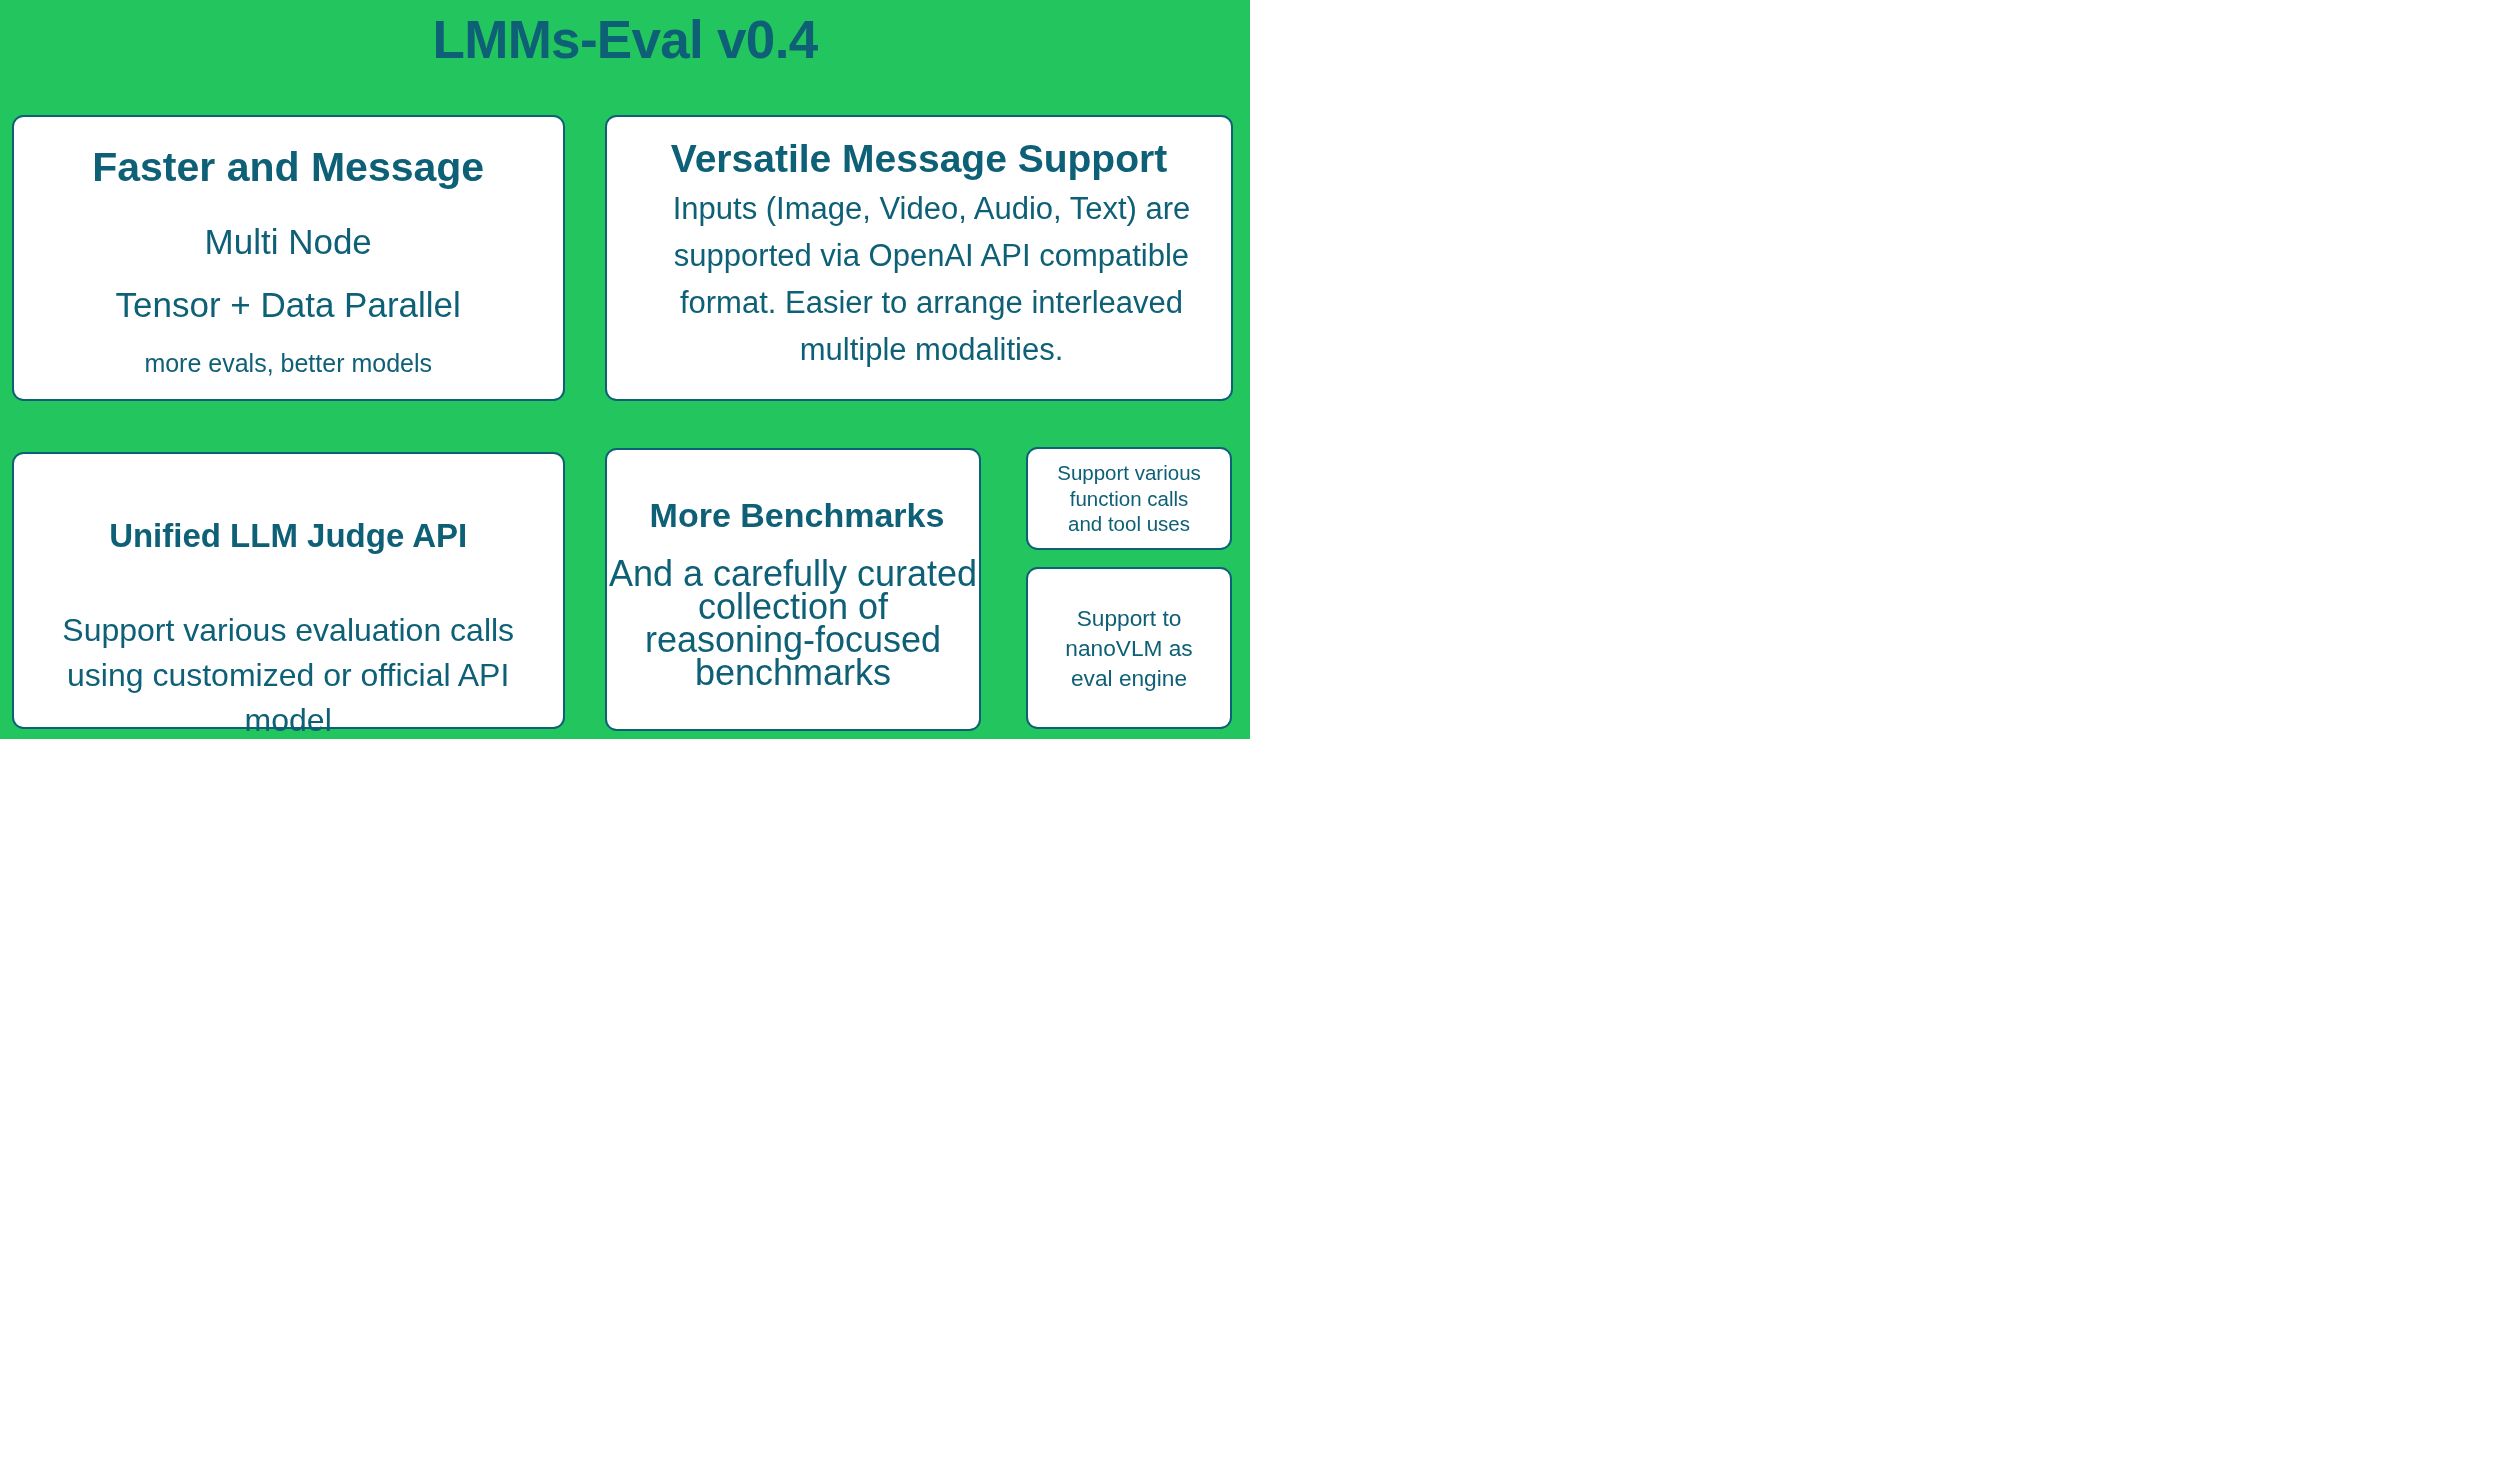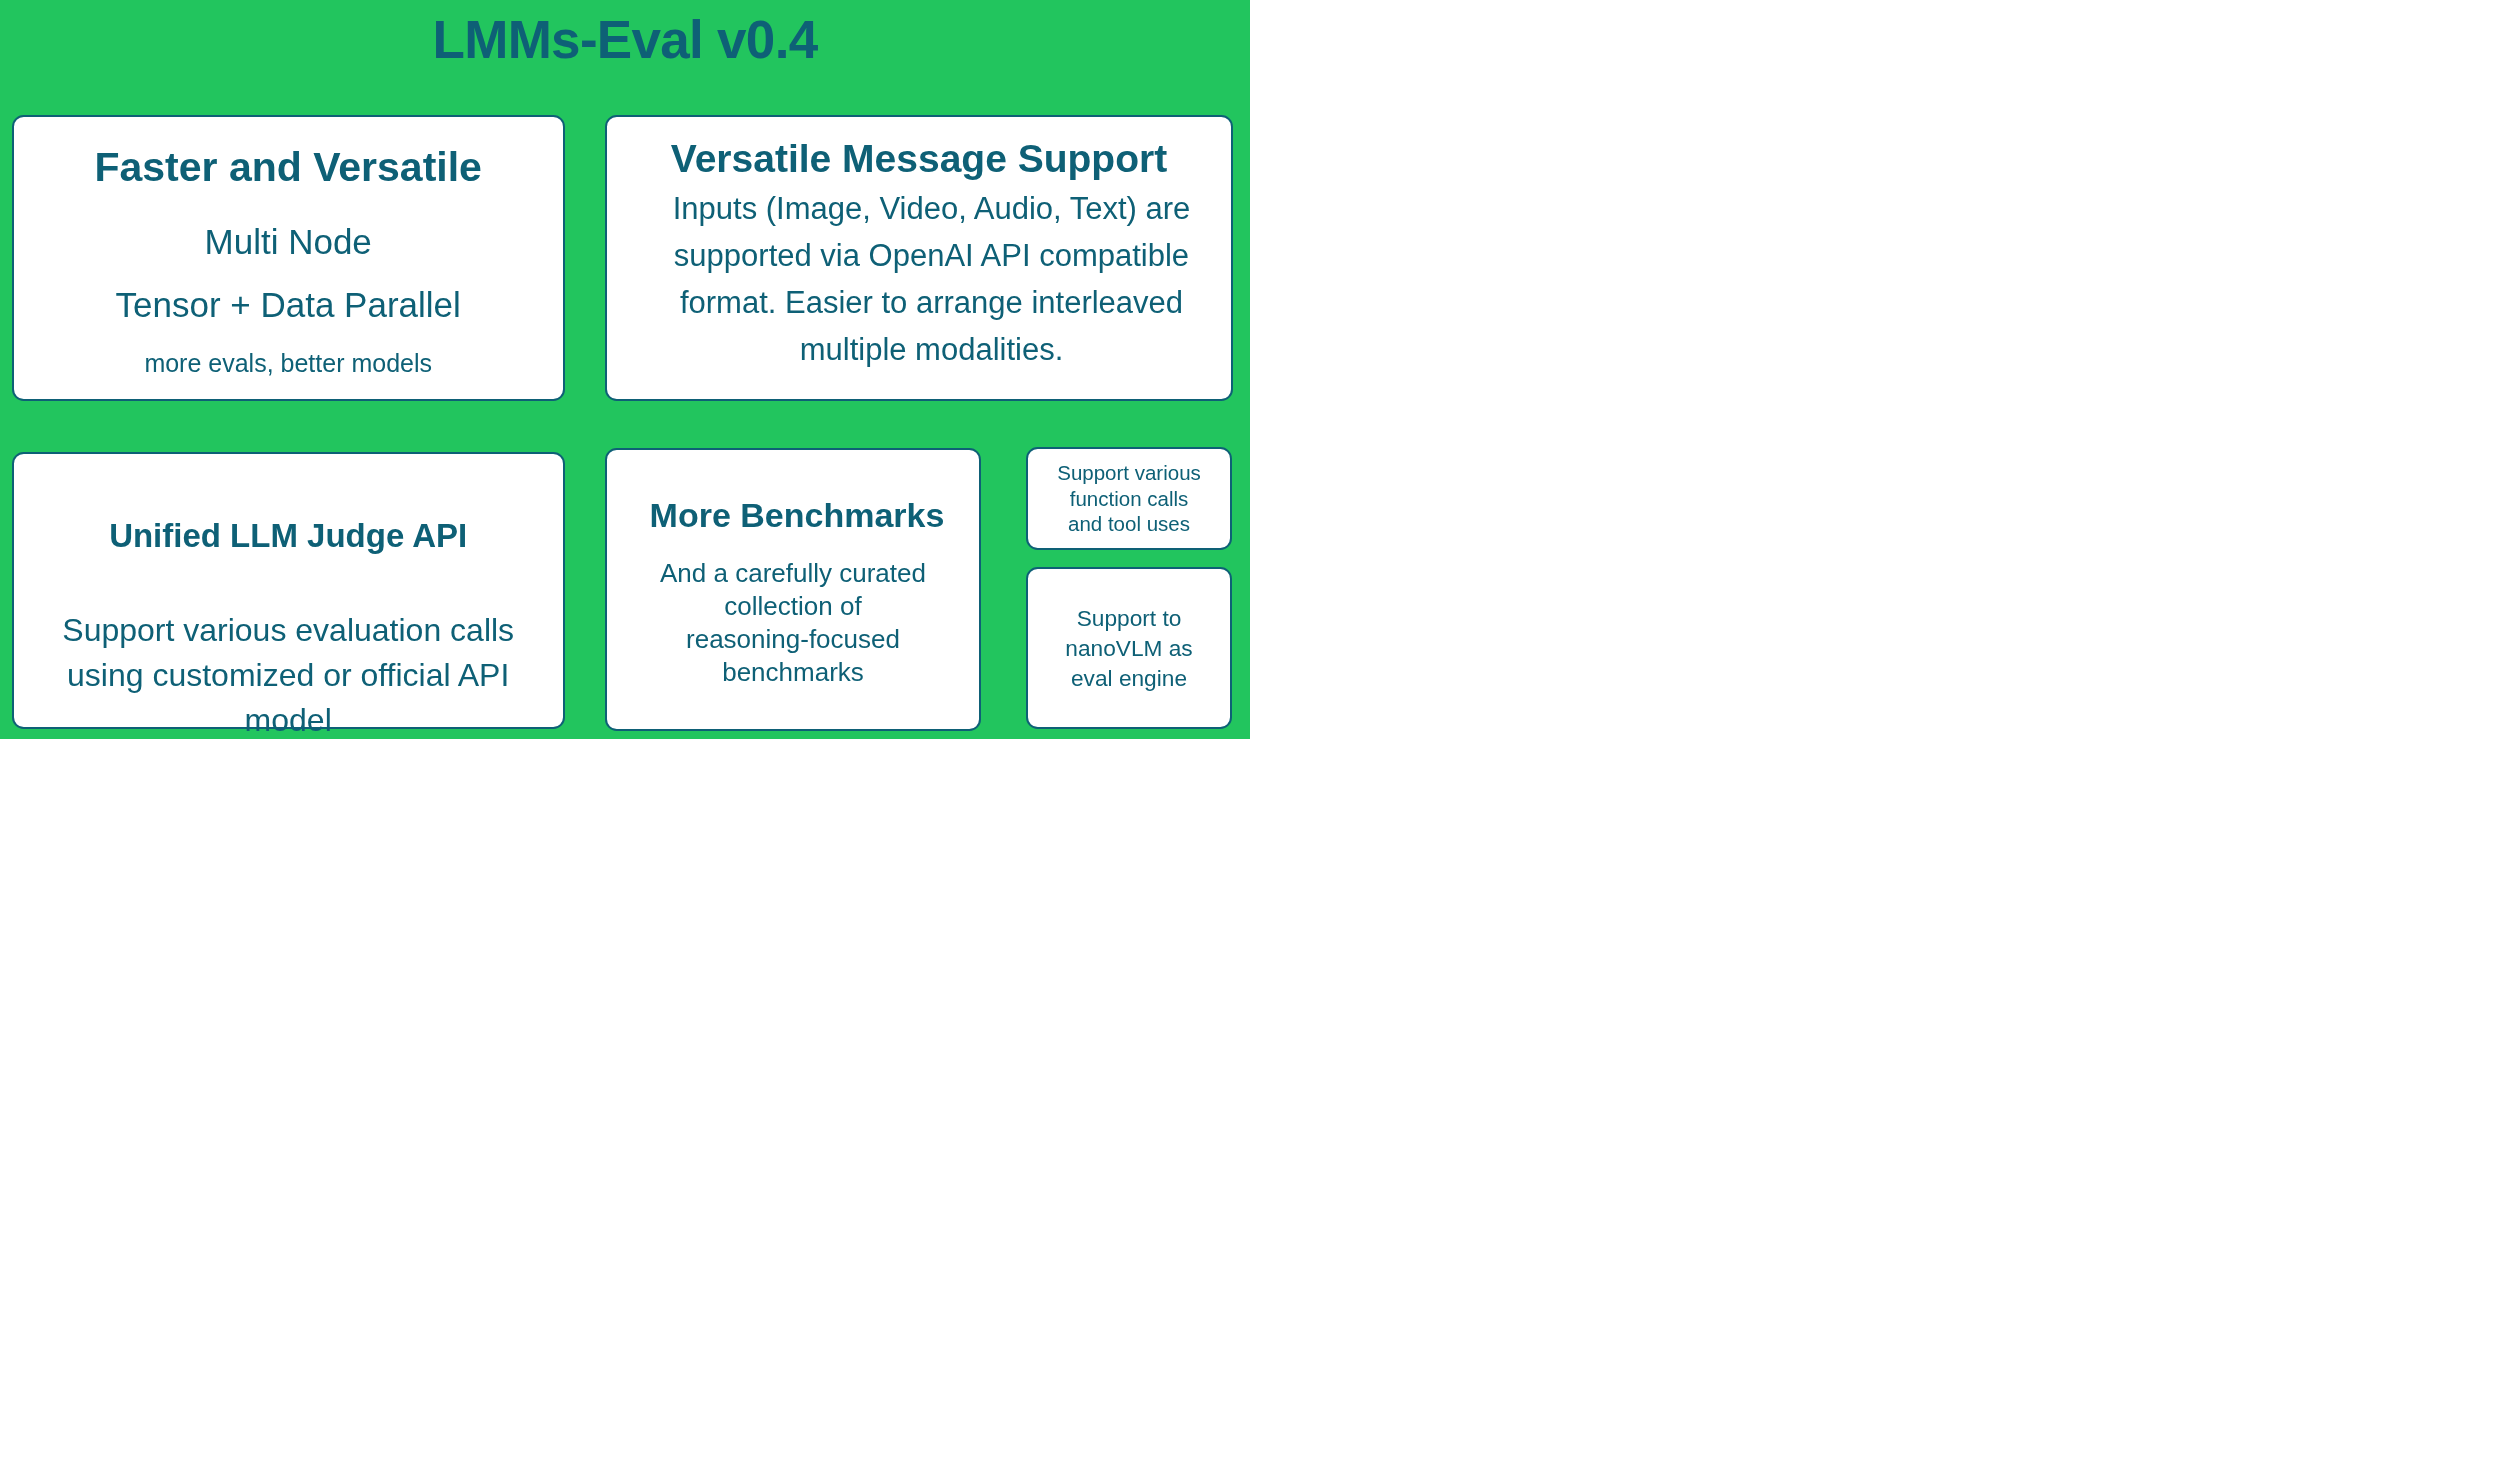--- a/index.html
+++ b/index.html
@@ -48,38 +48,38 @@
   .card-faster .heading      { font-size: 41px; line-height: 49px; margin-top: 26px; }
   .card-versatile .heading   { font-size: 39px; line-height: 48px; margin-top: 17.5px; }
   .card-judge .heading       { font-size: 33px; line-height: 49px; margin-top: 57px; }
   .card-benchmarks .heading  { font-size: 34px; line-height: 40px; margin-top: 45px; padding-left: 8px; }
 
   .body-text {
     white-space: pre-line;
   }
   .card-versatile .body-text  { font-size: 31px; line-height: 47px; margin-top: 2px; padding-left: 25px; }
   .card-judge .body-text      { font-size: 32px; line-height: 45px; margin-top: 48px; }
-  .card-benchmarks .body-text { font-size: 26px; line-height: 33px; margin-top: 22px; }
+  .card-benchmarks .body-text { font-size: 36px; line-height: 33px; margin-top: 22px; }
   .card-functions .body-text  { font-size: 20.5px; line-height: 25.6px; }
   .card-nanovlm .body-text    { font-size: 22.7px; line-height: 30px; }
 
   .line-1, .line-2 { font-size: 35px; line-height: 42px; }
   .card-faster .line-1 { margin-top: 29px; }
   .card-faster .line-2 { margin-top: 20.5px; }
   .note { font-size: 25px; line-height: 30px; margin-top: 22px; }
 </style>
 </head>
 <body>
 
 <div class="page">
 
   <div class="title">LMMs-Eval v0.4</div>
 
   <div class="card card-faster">
-    <div class="heading">Faster and Versatile</div>
+    <div class="heading">Faster and Message</div>
     <div class="line-1">Multi Node</div>
     <div class="line-2">Tensor + Data Parallel</div>
     <div class="note">more evals, better models</div>
   </div>
 
   <div class="card card-versatile">
     <div class="heading">Versatile Message Support</div>
     <div class="body-text">Inputs (Image, Video, Audio, Text) are
 supported via OpenAI API compatible
 format. Easier to arrange interleaved

